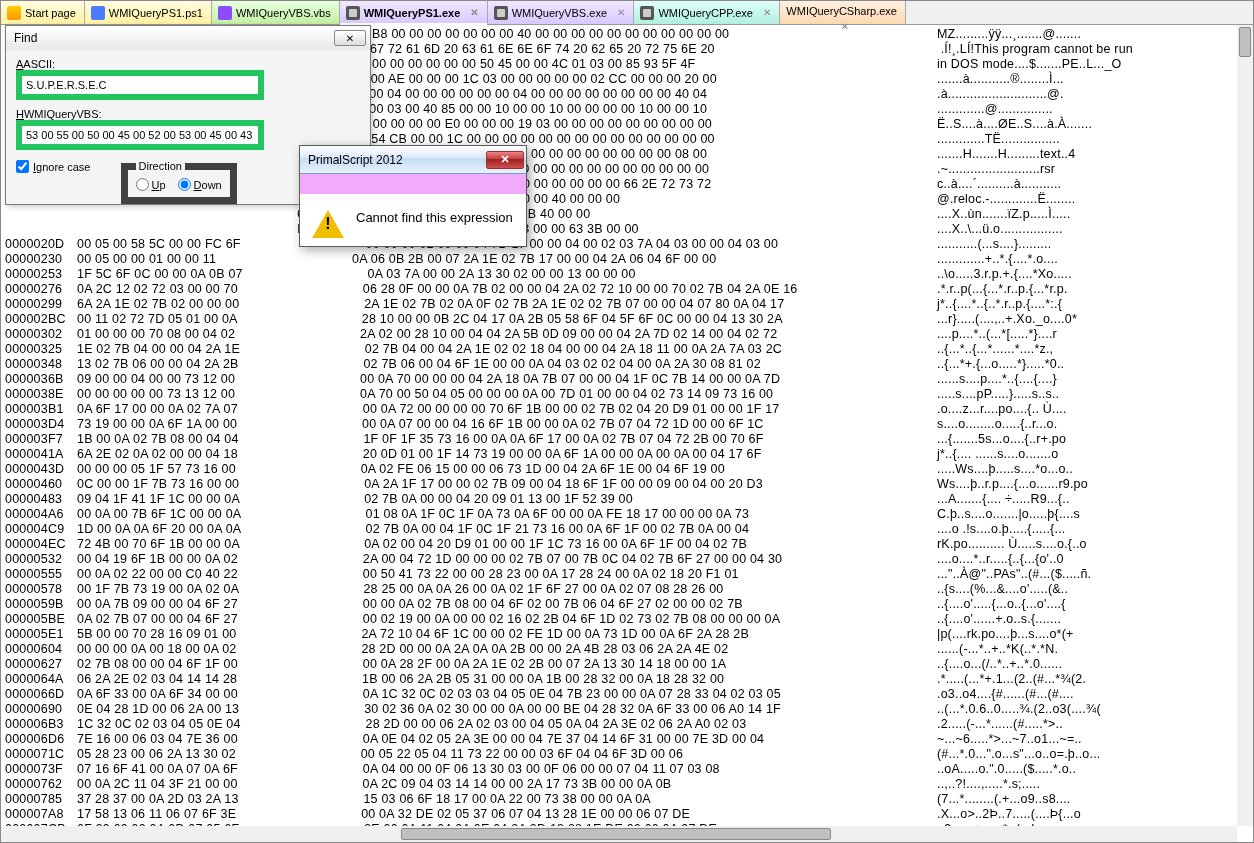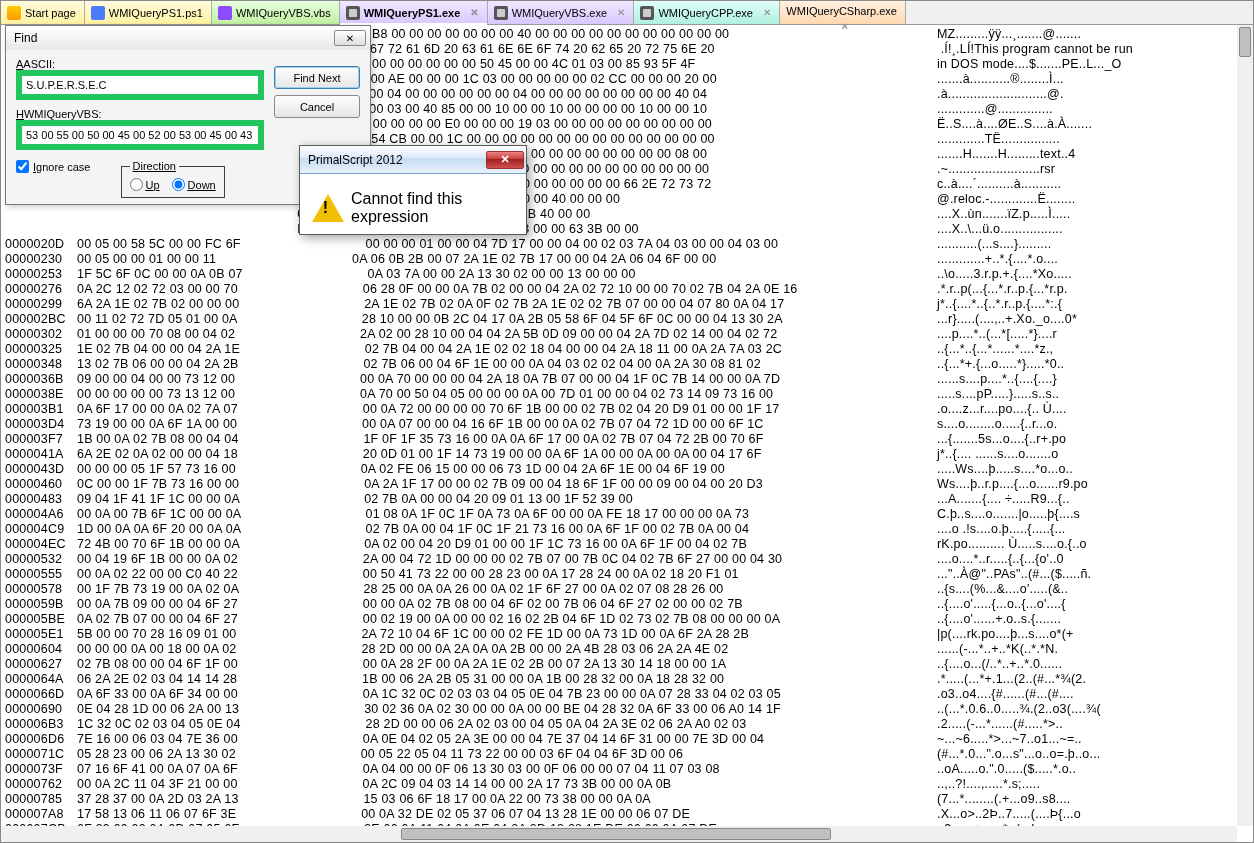--- a/index.html
+++ b/index.html
@@ -41,30 +41,30 @@
 .find-title { height:24px; display:flex; align-items:center; justify-content:space-between; padding:0 4px 0 8px; background:linear-gradient(#fff,#e8e8e8); font-size:12px;text-align:right; }
 .find-x { width:32px; height:16px; border:1px solid #888; border-radius:2px; background:linear-gradient(#fff,#ddd); display:flex; align-items:center; justify-content:center; font-size:10px; }
 .find-body { padding:6px 10px; display:grid; grid-template-columns:1fr 86px; gap:6px 10px; font-size:11px; }
 .col-l label { display:block; margin-top:2px; }
 .col-l label u { text-decoration:underline; }
 .txt { width:100%; height:30px; border:6px solid #22c55e; padding:1px 4px; font-size:11px; background:#fff; }
 .btn { height:23px; border:1px solid #8a8a8a; border-radius:3px; background:linear-gradient(#fefefe,#e6e6e6); font-size:11px; cursor:pointer; }
 .btn.def { border-color:#3c7fb1; box-shadow:0 0 0 1px #a0cfee inset; }
 .sec-row { grid-column:1 / span 2; display:flex; align-items:flex-start; gap:30px; margin-top:4px; }
 .chk { display:flex; align-items:center; gap:4px; }
-.dir { border:1px solid #404040; padding:4px 8px 6px;text-decoration:underline; }
+.dir { border:7px solid #404040; padding:4px 8px 6px; }
 .dir legend { font-size:11px; padding:0 3px; }
 .radio-row { display:flex; gap:12px; margin-top:2px; }
 .rad { display:flex; align-items:center; gap:3px; }
 
 
 .msgbox { position:absolute; left:298px; top:144px; width:228px; background:#f0abfc; border:1px solid #5a5a5a; box-shadow:3px 3px 10px rgba(0,0,0,.35); }
 .msg-head { height:28px; background:linear-gradient(#fff,#dbe8f8 45%,#c5dbf2 46%,#e8f2fc); display:flex; align-items:center; justify-content:space-between; padding:0 2px 0 8px; font-size:12px; border-bottom:1px solid #7aa0c8; }
 .msg-x { width:38px; height:18px; border:1px solid #a03030; border-radius:2px; background:linear-gradient(#f08080,#c04040 45%,#a02020 46%,#d05050); color:#fff; display:flex; align-items:center; justify-content:center; font-size:11px; font-weight:bold; }
-.msg-body { padding:16px 12px 8px; display:flex; align-items:center; gap:12px; font-size:16px; background:#fff; }
+.msg-body { padding:16px 12px 8px; display:flex; gap:12px; font-size:13px; background:#fff;margin-top:20px; }
 .warn-ic { width:32px; height:28px; position:relative; }
 .warn-ic::before { content:''; position:absolute; left:0; top:0; border-left:16px solid transparent; border-right:16px solid transparent; border-bottom:28px solid #f0c000; }
 .warn-ic::after { content:'!'; position:absolute; left:0; right:0; top:5px; text-align:center; font-weight:bold; font-size:16px; color:#000; }
 .msg-foot { height:40px; background:#f0f0f0; border-top:1px solid #ddd; display:flex; align-items:center; justify-content:center; }
 .msg-foot .btn { width:86px; }
 </style>
 </head>
 <body>
 
 <div class="tabs" id="tabs">
@@ -116,24 +116,20 @@
     <span>Find</span>
     <span class="find-x">✕</span>
   </div>
   <div class="find-body">
     <div class="col-l">
       <label><u>A</u><span>ASCII:</span></label>
       <input class="txt" value="S.U.P.E.R.S.E.C" style="">
       <label style="margin-top:8px"><u>H</u><span>WMIQueryVBS:</span></label>
       <input class="txt" value="53 00 55 00 50 00 45 00 52 00 53 00 45 00 43" style="">
     </div>
-    <div class="col-r" style="display:flex;flex-direction:column;gap:6px;padding-top:10px">
-      <button class="btn def">Find Next</button>
-      <button class="btn">Cancel</button>
-    </div>
     <div class="sec-row">
       <label class="chk">
         <input type="checkbox" checked="" style="">
         <span><u>I</u>gnore case</span>
       </label>
       <fieldset class="dir">
         <legend>Direction</legend>
         <div class="radio-row">
           <label class="rad">
               <input type="radio" name="d" style="">

